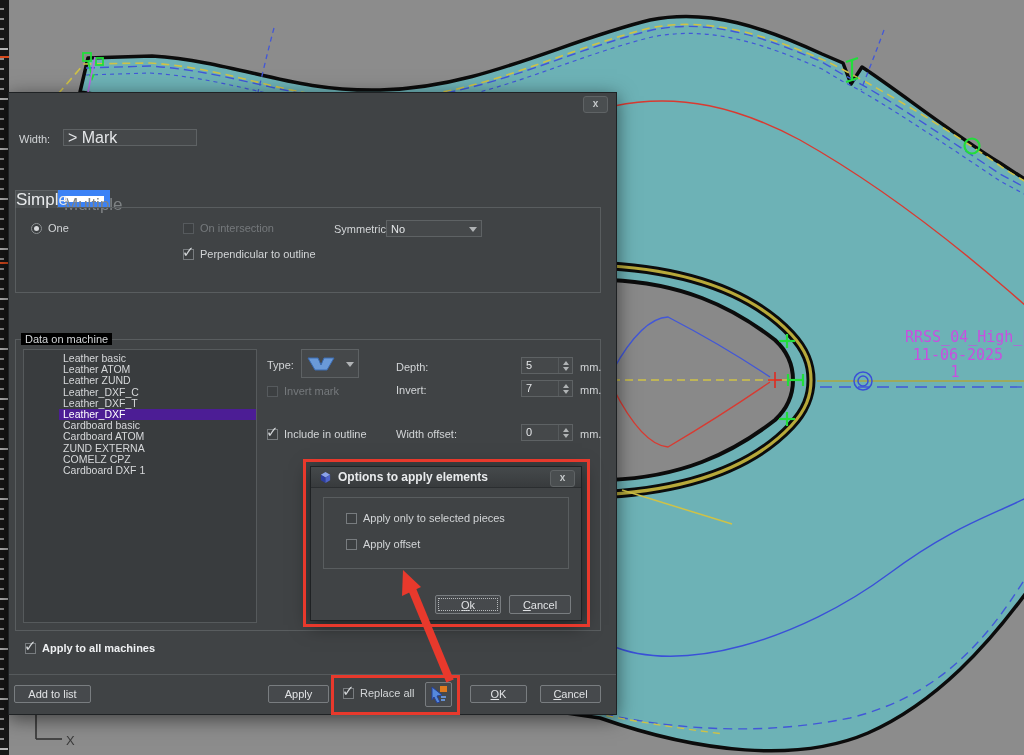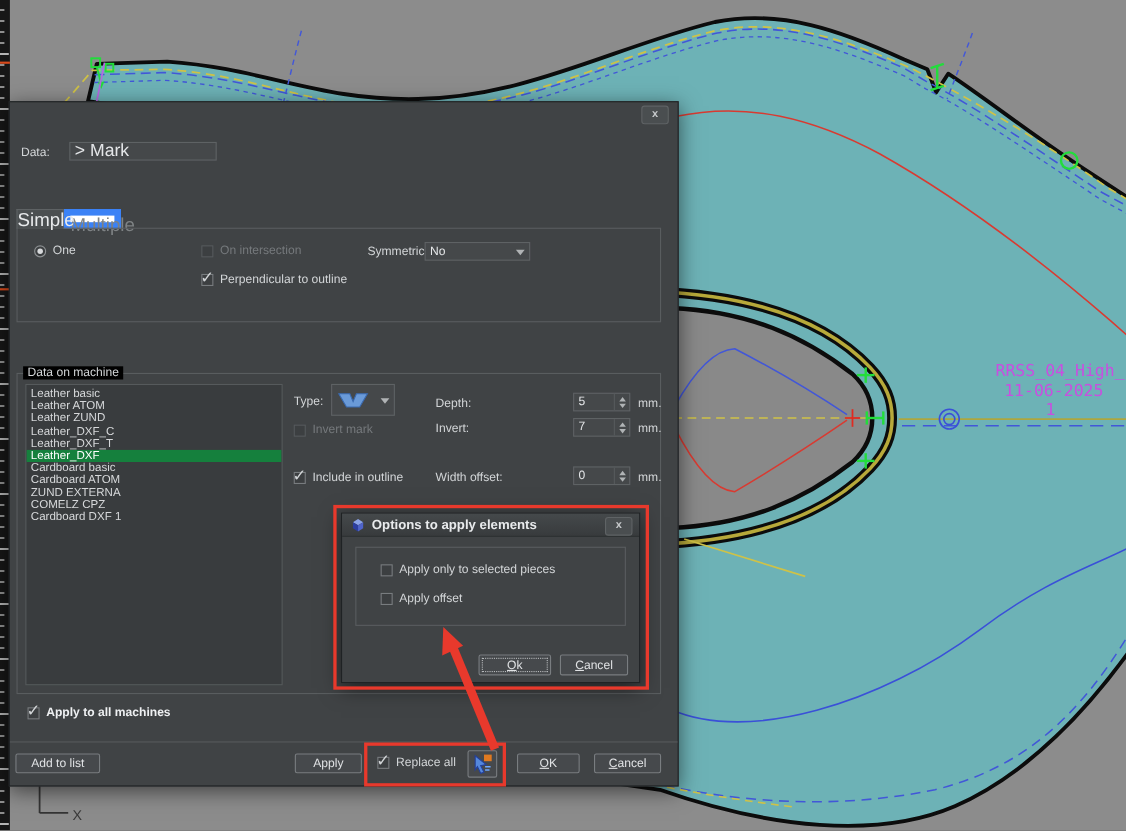--- a/index.html
+++ b/index.html
@@ -54,21 +54,21 @@
   .tri-dn{width:0;height:0;border-left:3px solid transparent;border-right:3px solid transparent;border-top:4px solid #b0b3b5;}
 
   
   .tab{position:absolute;height:18px;box-sizing:border-box;text-align:center;line-height:17px;font-size:17px;}
   .tab.active{background:#4b4f51;border:1px solid #5e6264;border-bottom:none;color:#e8eaec;z-index:3;}
   .tab.inactive{background:#ffffff;border:6px solid #3b82f6;color:#7e8284;}
 
   
   .listbox{position:absolute;background:#393c3e;border:1px solid #565a5c;box-sizing:border-box;padding-top:3px;overflow:hidden;}
   .listbox .li{height:11.2px;line-height:11.2px;font-size:10.5px;color:#d6d8da;padding-left:4px;white-space:nowrap;}
-  .listbox .li.selected{background:#15803d;color:#ffffff;}
+  .listbox .li.selected{background:#4c1d95;color:#ffffff;}
 
   
   .hl{position:absolute;border:3px solid #e8392c;z-index:40;pointer-events:none;}
   #arrow-overlay{position:absolute;left:0;top:0;z-index:50;pointer-events:none;}
 
   .sep{position:absolute;height:1px;background:#565a5c;}
 </style>
 </head>
 <body>
 
@@ -169,21 +169,21 @@
 
   <div class="ruler"></div>
   <div class="ruler-mark" style="top:56px;"></div>
   <div class="ruler-mark" style="top:262px;"></div>
 
   <div class="dlg" style="left:8px;top:92px;width:607px;height:621px;z-index:10;">
     <div class="closebtn" style="right:8px;">
       <span>x</span>
     </div>
 
-    <div class="lbl" style="left:10px;top:40px;">Data:</div>
+    <div class="lbl" style="left:10px;top:40px;">Width:</div>
     <input class="field" readonly="" style="left: 54px; top: 36px; width: 134px; height: 17px;" value="&gt; Mark">
 
     <div class="tab active" style="left:6px;top:97px;width:43px;">
       <span>Simple</span>
     </div>
     <div class="tab inactive" style="left:49px;top:97px;width:52px;">
       <span>Multiple</span>
     </div>
     <div class="frame" style="left:6px;top:114px;width:586px;height:86px;"></div>
 
@@ -202,21 +202,21 @@
     </div>
 
     <div class="cb" style="left:174px;top:156px;">
       <span class="check">✓</span>
     </div>
     <div class="lbl" style="left:191px;top:155px;">Perpendicular to outline</div>
 
     <div class="frame" style="left:6px;top:246px;width:586px;height:292px;"></div>
     <div class="lbl" style="left:12px;top:240px;background:#000000;padding:0 4px;">Data on machine</div>
 
-    <div class="listbox" style="left:14px;top:256px;width:234px;height:274px;">
+    <div class="listbox" style="left:14px;top:256px;width:234px;height:274px;padding-left:35px;">
       <div class="li">Leather basic</div>
       <div class="li">Leather ATOM</div>
       <div class="li">Leather ZUND</div>
       <div class="li">Leather_DXF_C</div>
       <div class="li">Leather_DXF_T</div>
       <div class="li selected">Leather_DXF</div>
       <div class="li">Cardboard basic</div>
       <div class="li">Cardboard ATOM</div>
       <div class="li">ZUND EXTERNA</div>
       <div class="li">COMELZ CPZ</div>

